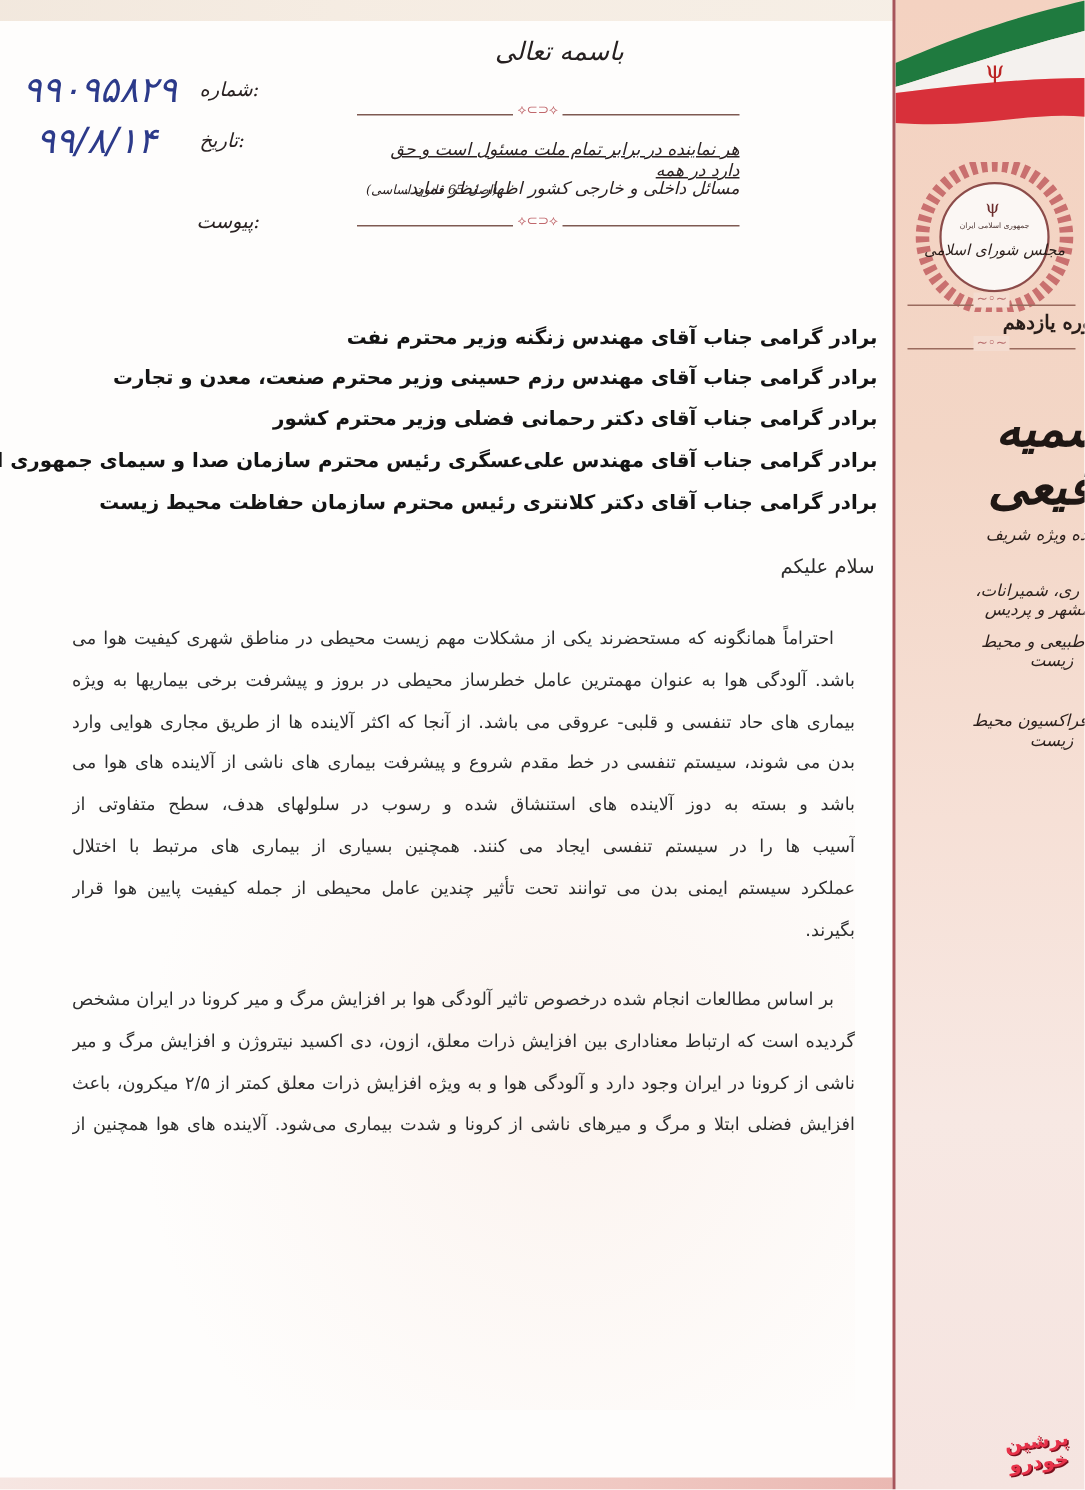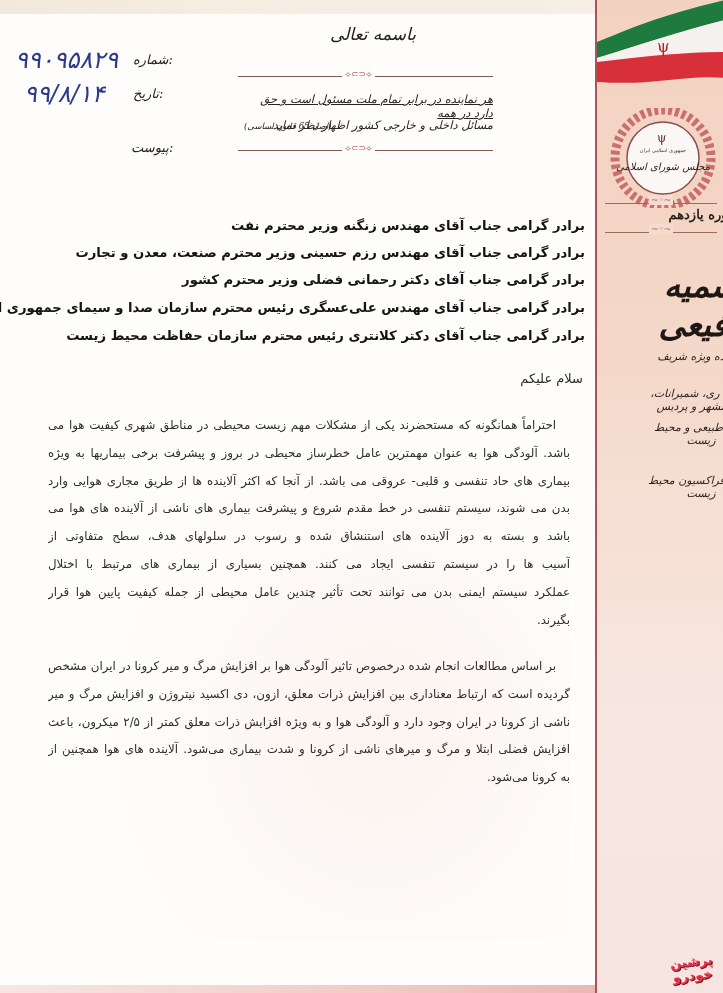--- a/index.html
+++ b/index.html
@@ -178,14 +178,13 @@
   <span class="body-line">آسیب ها را در سیستم تنفسی ایجاد می کنند. همچنین بسیاری از بیماری های مرتبط با اختلال</span>
   <span class="body-line">عملکرد سیستم ایمنی بدن می توانند تحت تأثیر چندین عامل محیطی از جمله کیفیت پایین هوا قرار</span>
   <span class="body-line last">بگیرند.</span>
 </div>
 
 <div class="body-para p2">
   <span class="body-line" style="padding-right:14px">بر اساس مطالعات انجام شده درخصوص تاثیر آلودگی هوا بر افزایش مرگ و میر کرونا در ایران مشخص</span>
   <span class="body-line">گردیده است که ارتباط معناداری بین افزایش ذرات معلق، ازون، دی اکسید نیتروژن و افزایش مرگ و میر</span>
   <span class="body-line">ناشی از کرونا در ایران وجود دارد و آلودگی هوا و به ویژه افزایش ذرات معلق کمتر از ۲/۵ میکرون، باعث</span>
   <span class="body-line">افزایش فضلی ابتلا و مرگ و میرهای ناشی از کرونا و شدت بیماری می‌شود. آلاینده های هوا همچنین از</span>
-  <span class="body-line last">به کرونا می‌شود.</span>
 </div>
 
 </body></html>

